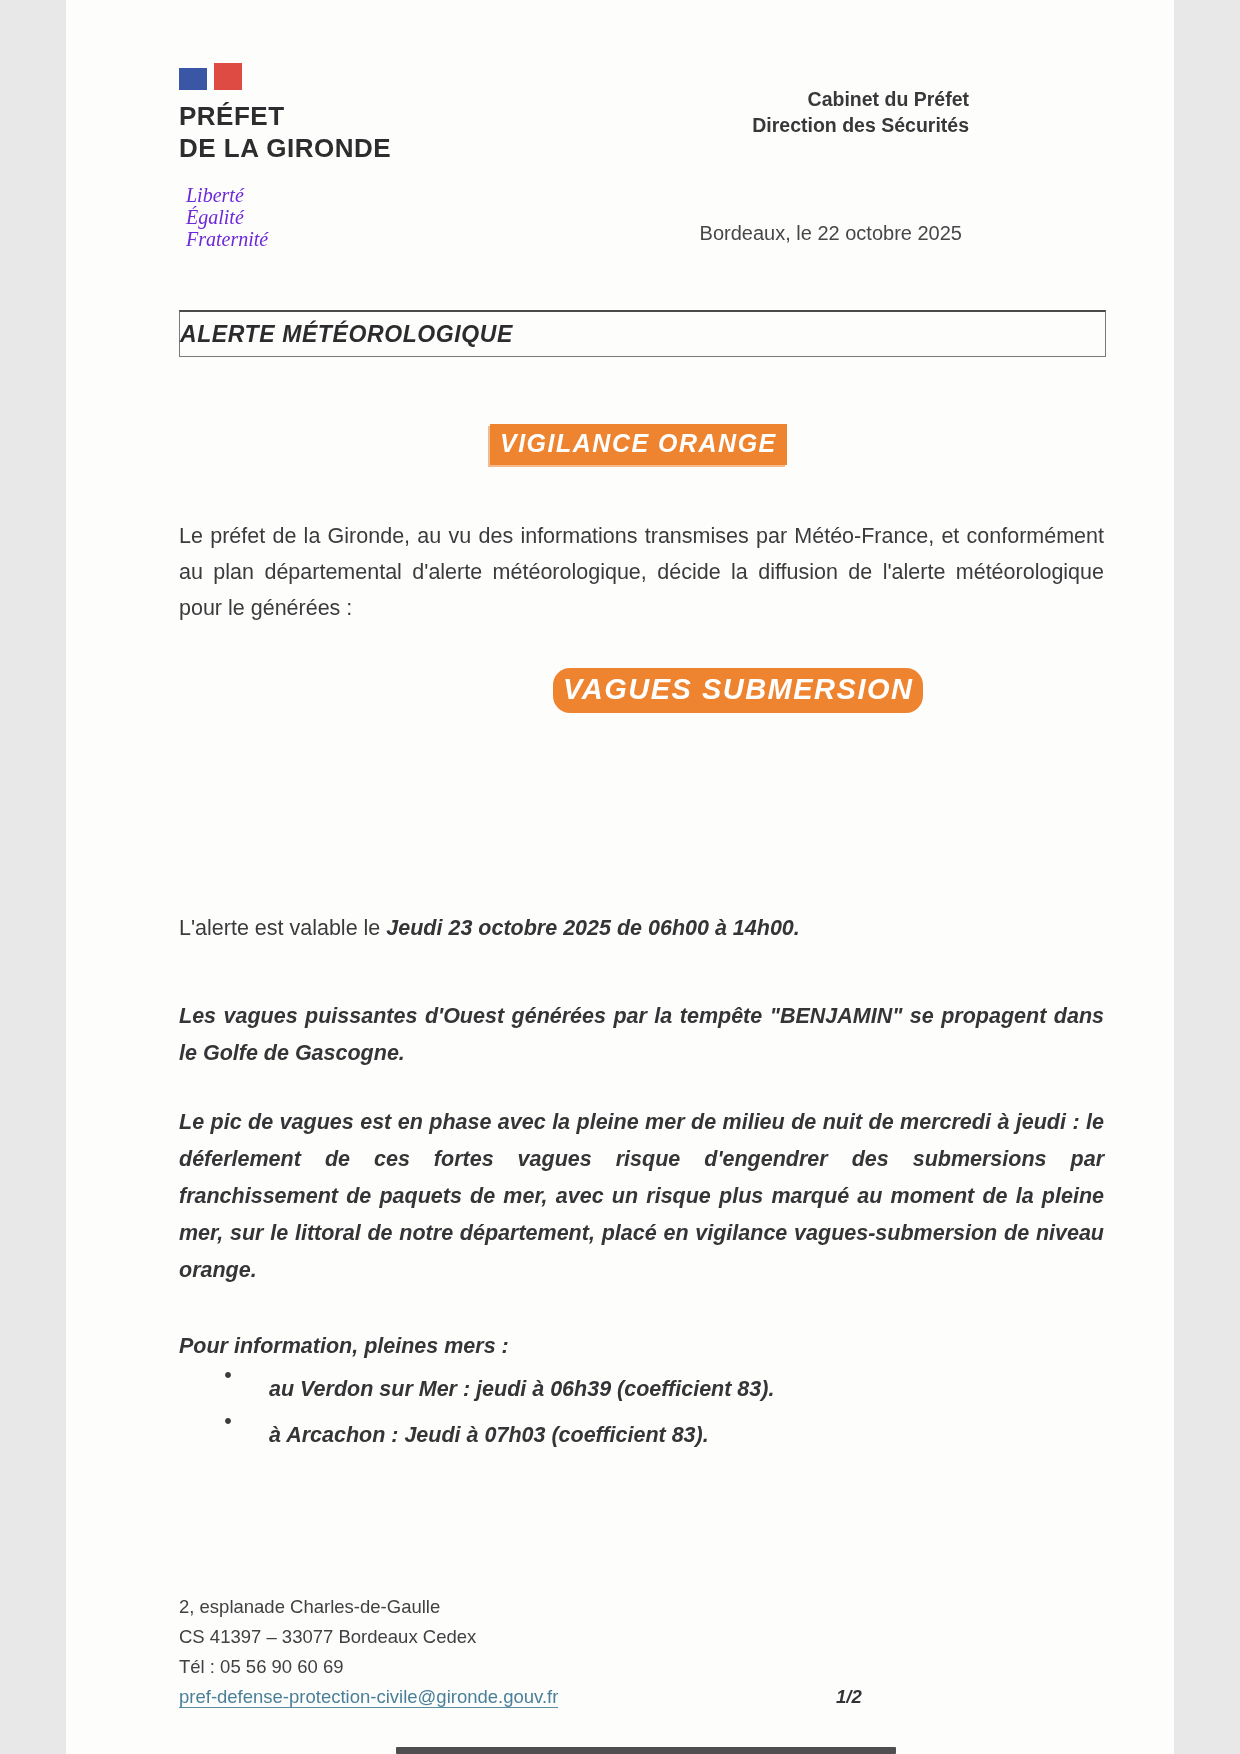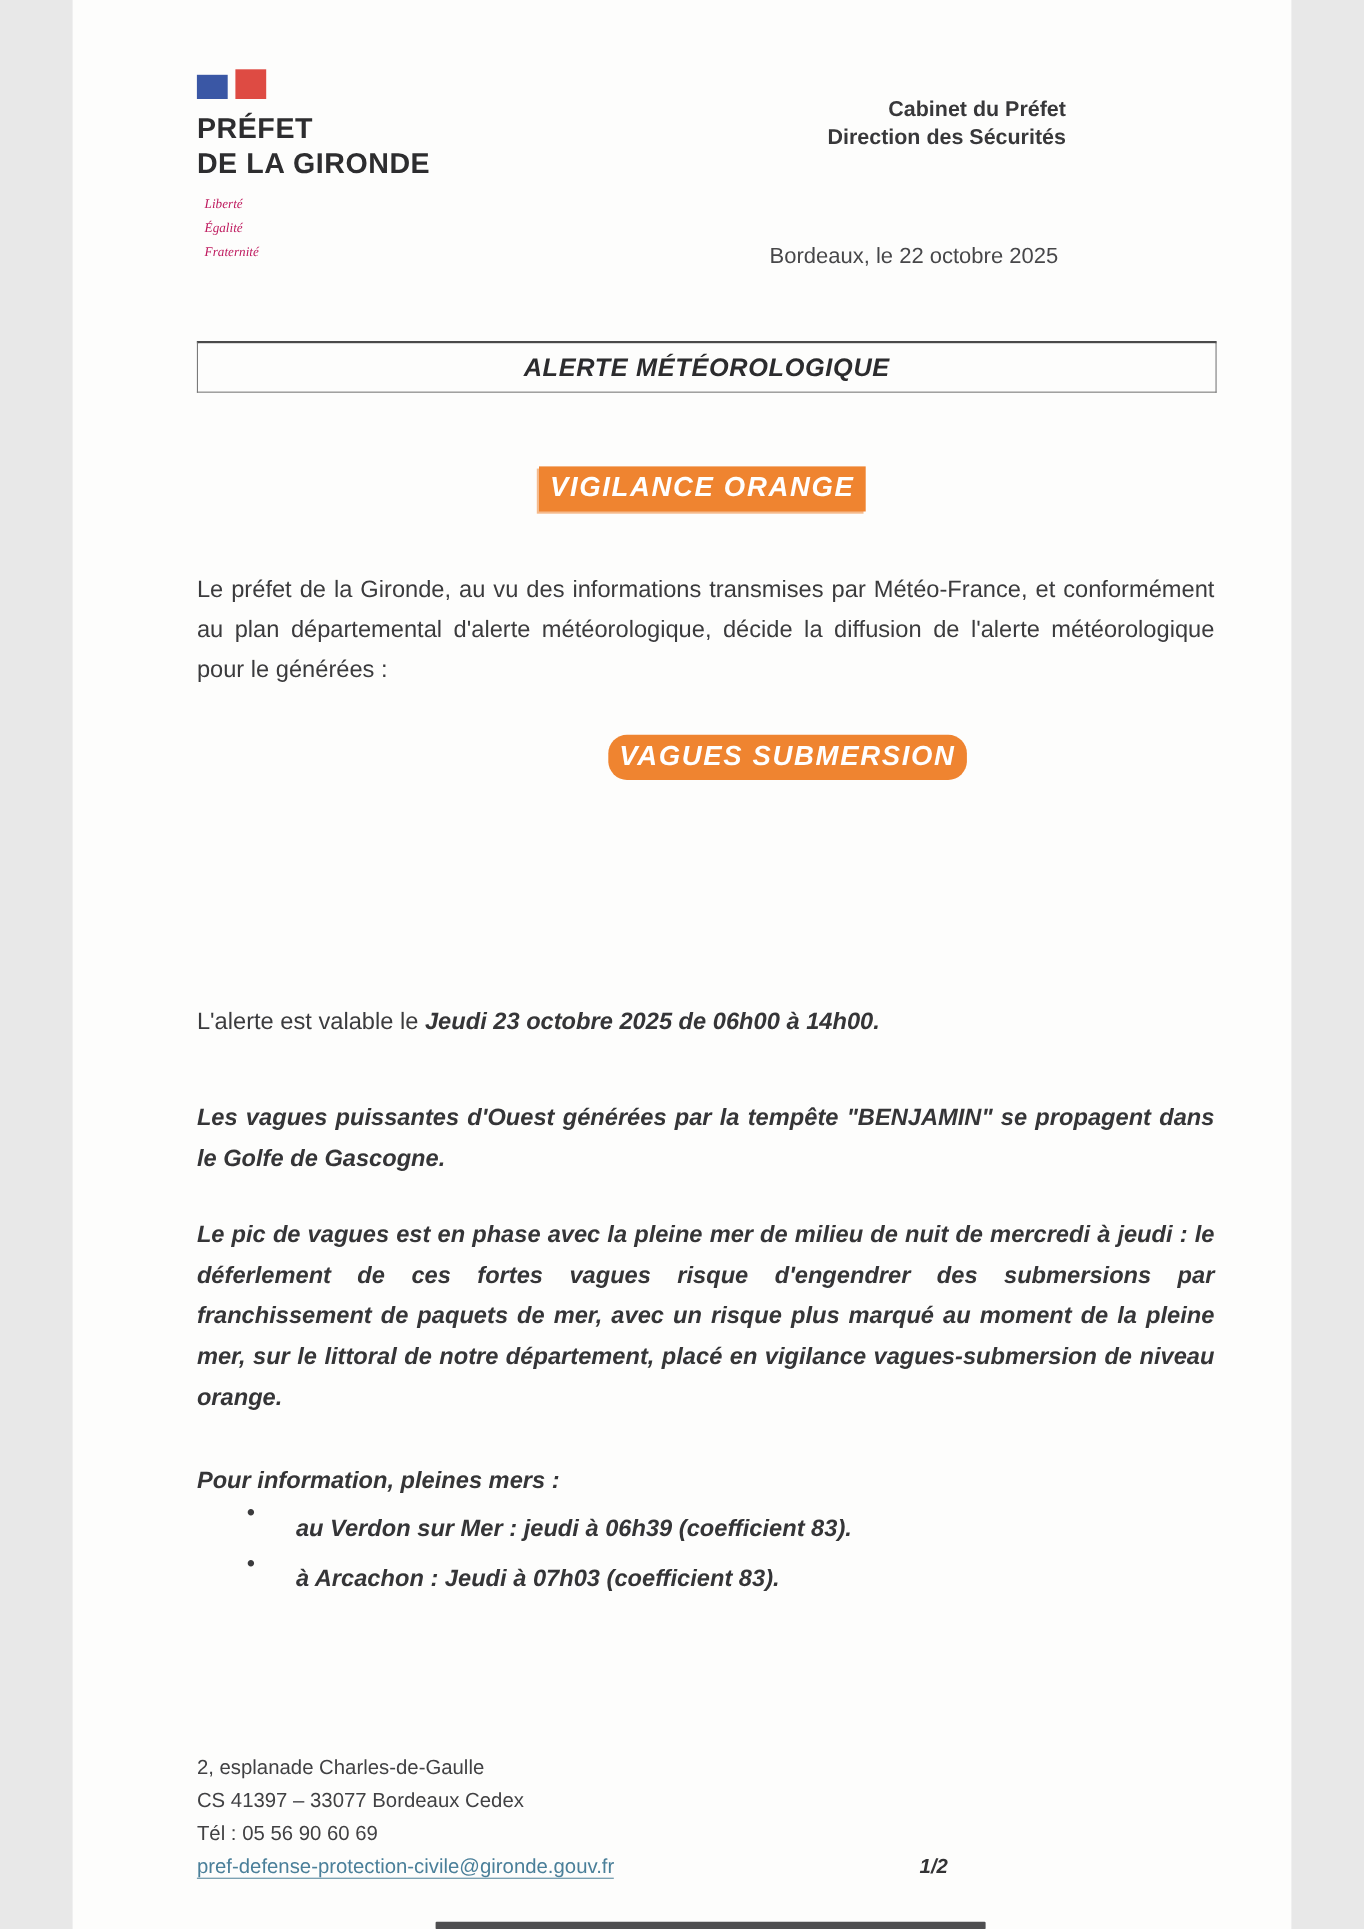--- a/index.html
+++ b/index.html
@@ -16,41 +16,41 @@
     font-family:"Liberation Sans",sans-serif;color:var(--ink);
   }
 
   
   .logo{position:absolute;left:113px;top:60px;}
   .flag{display:flex;gap:7px;height:32px;}
   .flag-blue{width:28px;height:22px;margin-top:8px;background:var(--logo-blue);}
   .flag-red{width:28px;height:27px;margin-top:3px;background:var(--logo-red);}
   .logo-name{margin-top:8px;font-weight:bold;font-size:26px;line-height:32px;
     letter-spacing:.5px;color:#2D2D2F;}
-  .motto{margin-top:10px;margin-left:7px;font-family:"Liberation Serif",serif;
-    font-style:italic;font-size:12px;line-height:22px;color:#be185d;}
+  .motto{margin-top:20px;margin-left:7px;font-family:"Liberation Serif",serif;
+    font-style:italic;font-size:20px;line-height:22px;color:#6d28d9;}
 
   .org-block{position:absolute;top:86px;right:205px;text-align:right;
     font-weight:bold;font-size:19.5px;line-height:26px;color:#38383A;}
   .dateline{position:absolute;top:222px;right:212px;font-size:20px;color:#474749;}
 
   
   .title-box{position:absolute;left:113px;top:310px;width:925px;height:44px;
     border:1px solid #7a7a7a;border-top:2px solid #4a4a4a;
-    display:flex;align-items:center;justify-content:center;background:#fdfdfc;}
+    display:flex;align-items:center;justify-content:flex-start;background:#fdfdfc;}
   .title-box span{font-weight:bold;font-style:italic;font-size:23px;
     letter-spacing:.6px;color:#2C2C2E;}
 
   
   .banner{position:absolute;background:var(--vigilance-orange);color:#fff;
     font-weight:bold;font-style:italic;letter-spacing:1.5px;
     padding:5px 10px 7px;white-space:nowrap;}
   .banner-vigilance{left:424px;top:424px;font-size:25px;
     box-shadow:-2px 2px 0 0 rgba(239,132,48,.55);}
-  .banner-phenomenon{left:487px;top:668px;font-size:25px;border-radius:17px;}
+  .banner-phenomenon{left:487px;top:668px;font-size:29px;border-radius:17px;}
 
   
   .body-text{position:absolute;left:113px;width:925px;font-size:21.5px;
     line-height:36px;color:#3B3B3D;margin:0;}
   .justify{text-align:justify;}
   .emph{font-weight:bold;font-style:italic;color:#353537;}
   .intro{top:518px;}
   .scope{top:820px;}
   .validity{top:910px;}
   .desc1{top:998px;line-height:37px;}

